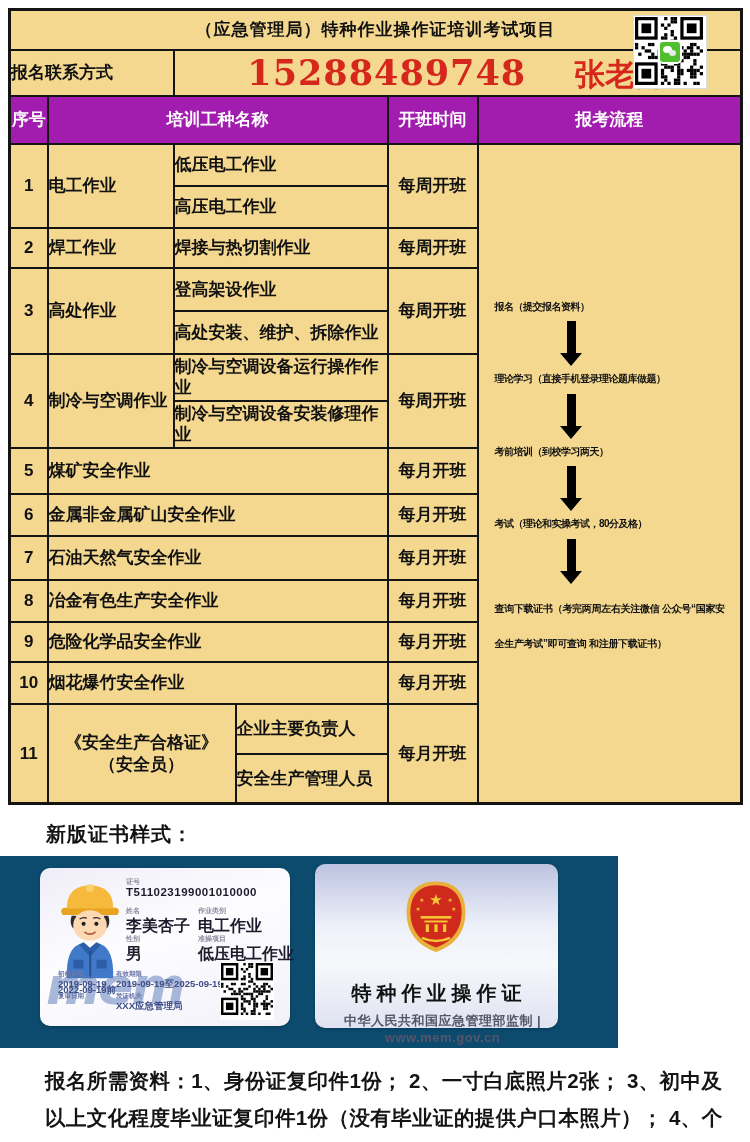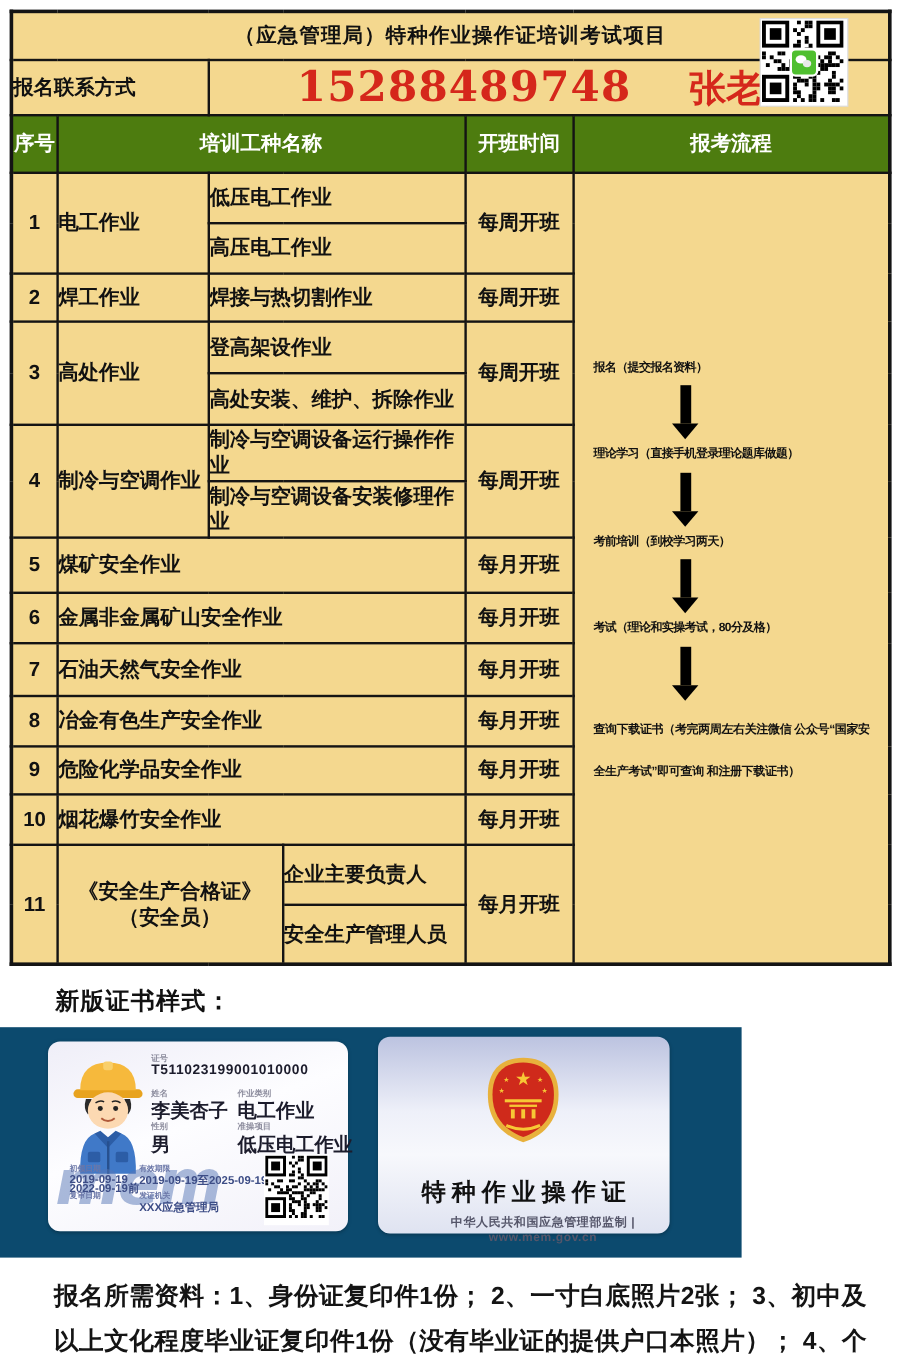--- a/index.html
+++ b/index.html
@@ -27,21 +27,21 @@
   td.contact-value{text-align:center;padding-right:150px;}
   .phone{
     font-family:"DejaVu Serif", serif;color:#d5271b;
     font-size:35px;font-weight:bold;letter-spacing:1px;
   }
   .teacher{
     font-family:"DejaVu Serif", serif;color:#d5271b;
     font-size:31px;font-weight:bold;margin-left:48px;
   }
   tr.head-row td{
-    background:#4d7c0f;color:#ffffff;text-align:center;
+    background:#a21caf;color:#ffffff;text-align:center;
     font-size:17px;height:46px;
   }
   td.c-no{text-align:center;}
   td.c-cat{padding-left:12px;}
   td.c-sub{padding-left:12px;font-size:16px;}
   td.c-name{padding-left:12px;margin-left:16px;}
   td.c-time{text-align:center;font-size:16px;}
   td.c-cat11{text-align:center;padding:0 4px;}
   
   td.flow-cell{
@@ -108,22 +108,22 @@
   .emblem{position:absolute;left:89px;top:16px;}
   .country-line{
     position:absolute;left:0;top:98px;width:100%;text-align:center;
     font-size:11px;font-weight:bold;letter-spacing:10px;color:#222;text-indent:10px;
   }
   .cert-name{
     position:absolute;left:0;top:116px;width:100%;text-align:center;
     font-size:20px;font-weight:bold;letter-spacing:5px;color:#111;text-indent:5px;
   }
   .card-footer{
-    position:absolute;left:16px;top:148px;width:100%;text-align:center;
-    font-size:10px;color:#55566a;font-weight:bold;letter-spacing:.5px;
+    position:absolute;left:6px;top:148px;width:100%;text-align:center;
+    font-size:13px;color:#55566a;font-weight:bold;letter-spacing:.5px;
   }
   
   .footer-note{
     margin:14px 0 0 45px;width:678px;
     font-size:20.5px;font-weight:bold;line-height:37px;letter-spacing:.4px;
     color:#141414;
   }
 </style>
 </head>
 <body>

